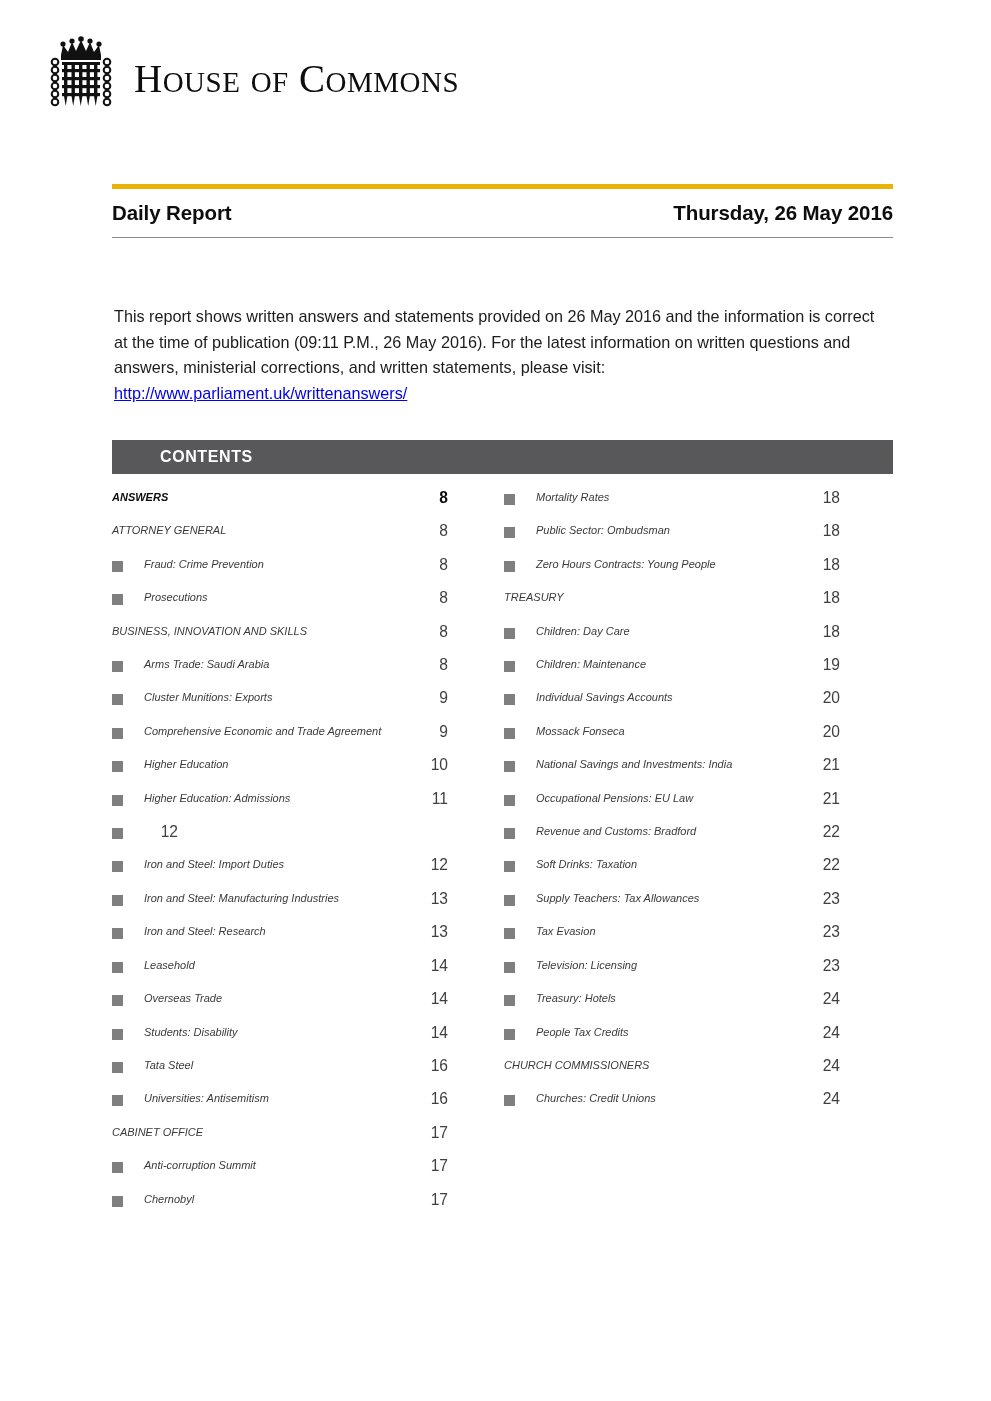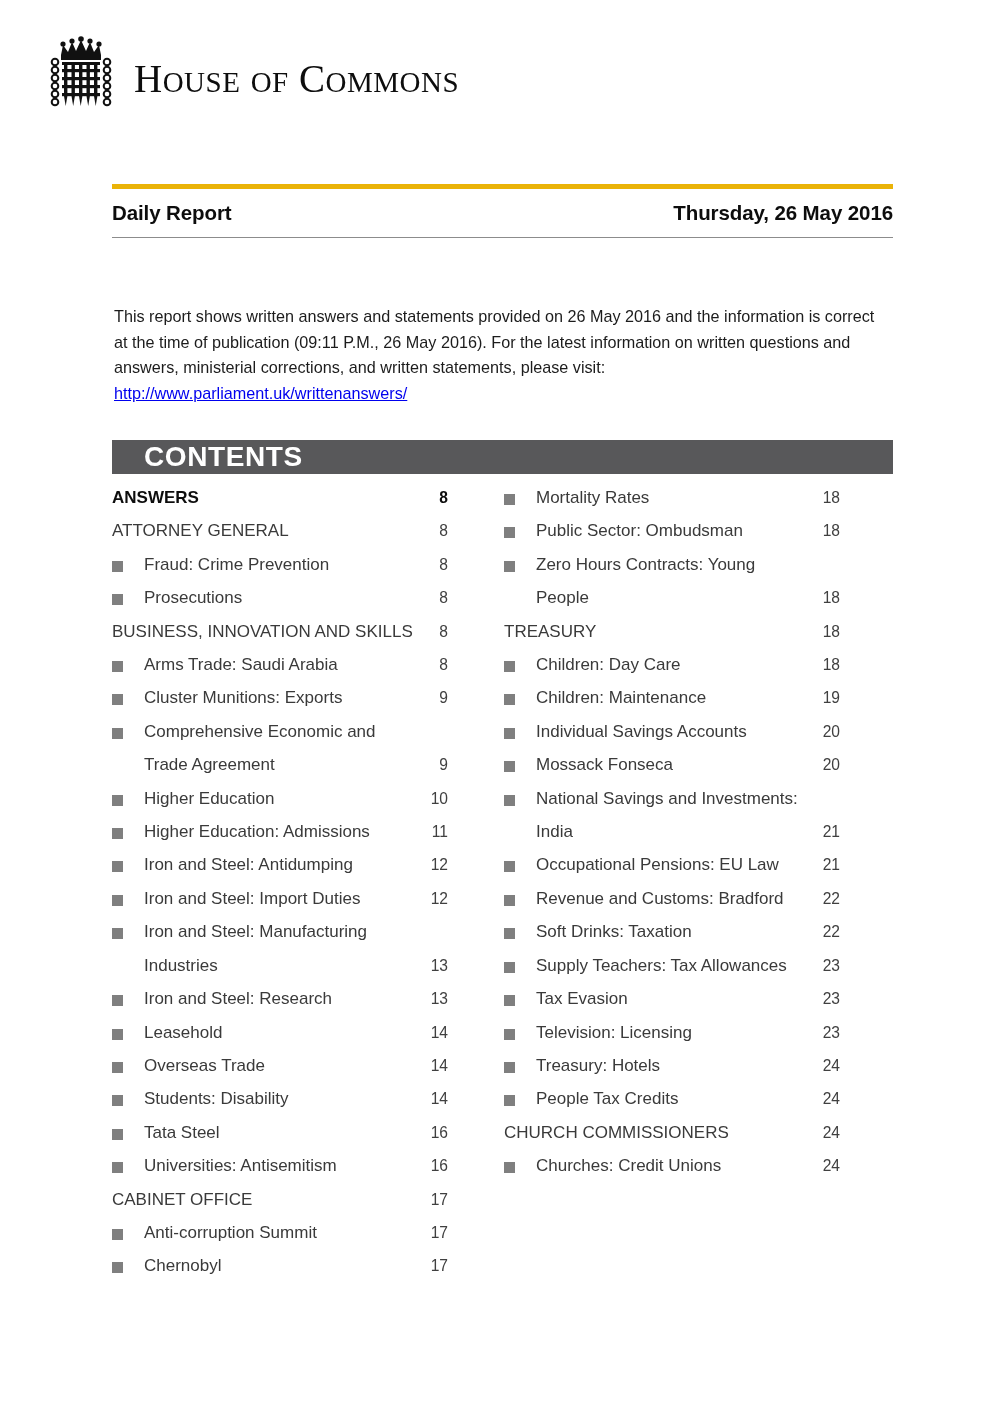--- a/index.html
+++ b/index.html
@@ -79,24 +79,24 @@
     left: 112px;
     top: 440px;
     width: 781px;
     height: 34px;
     background: #58585a;
     display: flex;
     align-items: center;
   }
   .contents-banner .label {
     color: #ffffff;
-    font-size: 28px;
+    font-size: 16px;
     font-weight: bold;
     letter-spacing: 0.6px;
-    padding-left: 32px;
+    padding-left: 48px;
   }
 
   
   .toc {
     position: absolute;
     left: 112px;
     top: 481px;
     width: 781px;
     display: flex;
     gap: 56px;
@@ -114,23 +114,24 @@
     padding-top: 13px;
   }
   .bullet {
     width: 11px;
     height: 11px;
     background: #7f7f7f;
     display: block;
   }
   .toc-row .text-cell {
     flex: 1 1 auto;
-    font-size: 17px;
+    font-size: 11px;
     line-height: 33.4px;
     color: #3a3a3a;
+    font-style: italic;
   }
   .toc-row .page-cell {
     flex: 0 0 34px;
     text-align: right;
     font-size: 15.6px;
     line-height: 33.4px;
     color: #404040;
   }
   
   .toc-row .page-cell.align-last { align-self: flex-end; }
@@ -275,21 +276,20 @@
         <div class="bullet-cell">
           <span class="bullet"></span>
         </div>
         <div class="text-cell">Higher Education: Admissions</div>
         <div class="page-cell align-last">11</div>
       </div>
       <div class="toc-row">
         <div class="bullet-cell">
           <span class="bullet"></span>
         </div>
-        <div class="text-cell">Iron and Steel: Antidumping</div>
         <div class="page-cell align-last">12</div>
       </div>
       <div class="toc-row">
         <div class="bullet-cell">
           <span class="bullet"></span>
         </div>
         <div class="text-cell">Iron and Steel: Import Duties</div>
         <div class="page-cell align-last">12</div>
       </div>
       <div class="toc-row">

